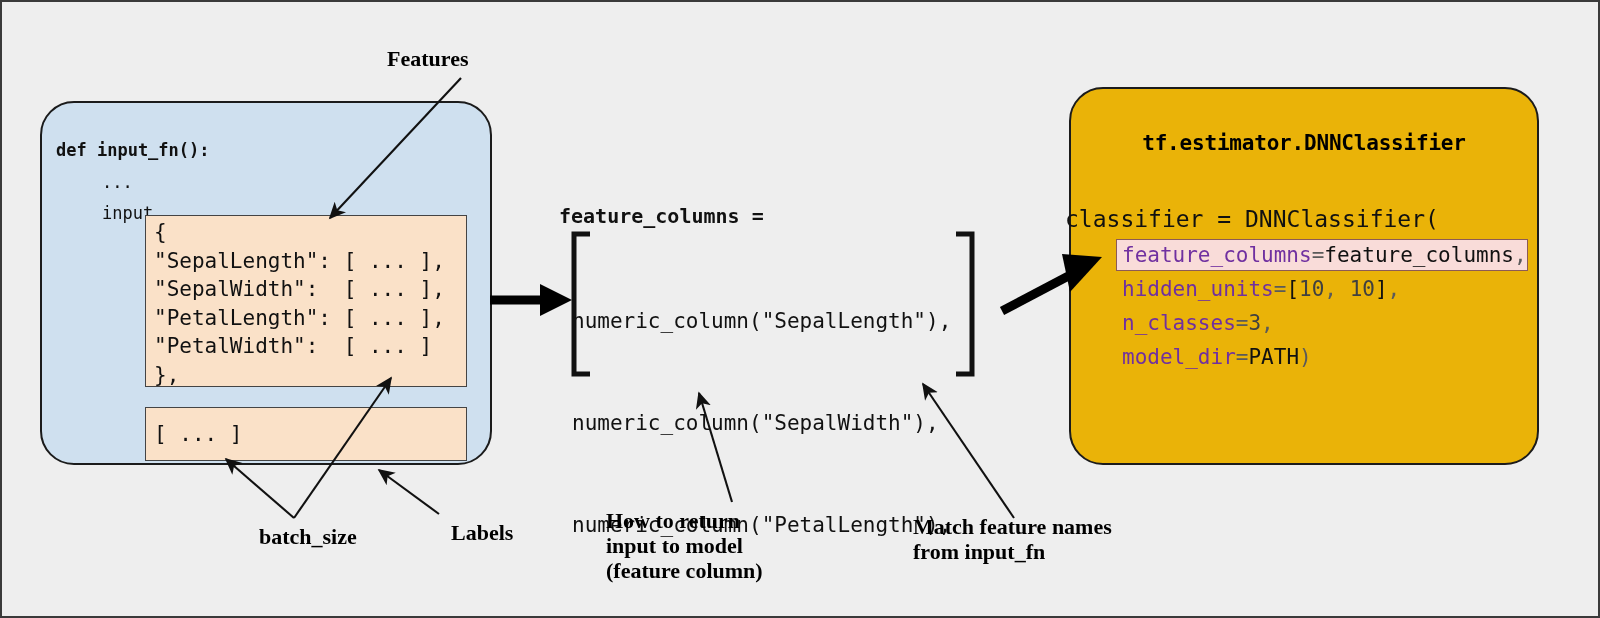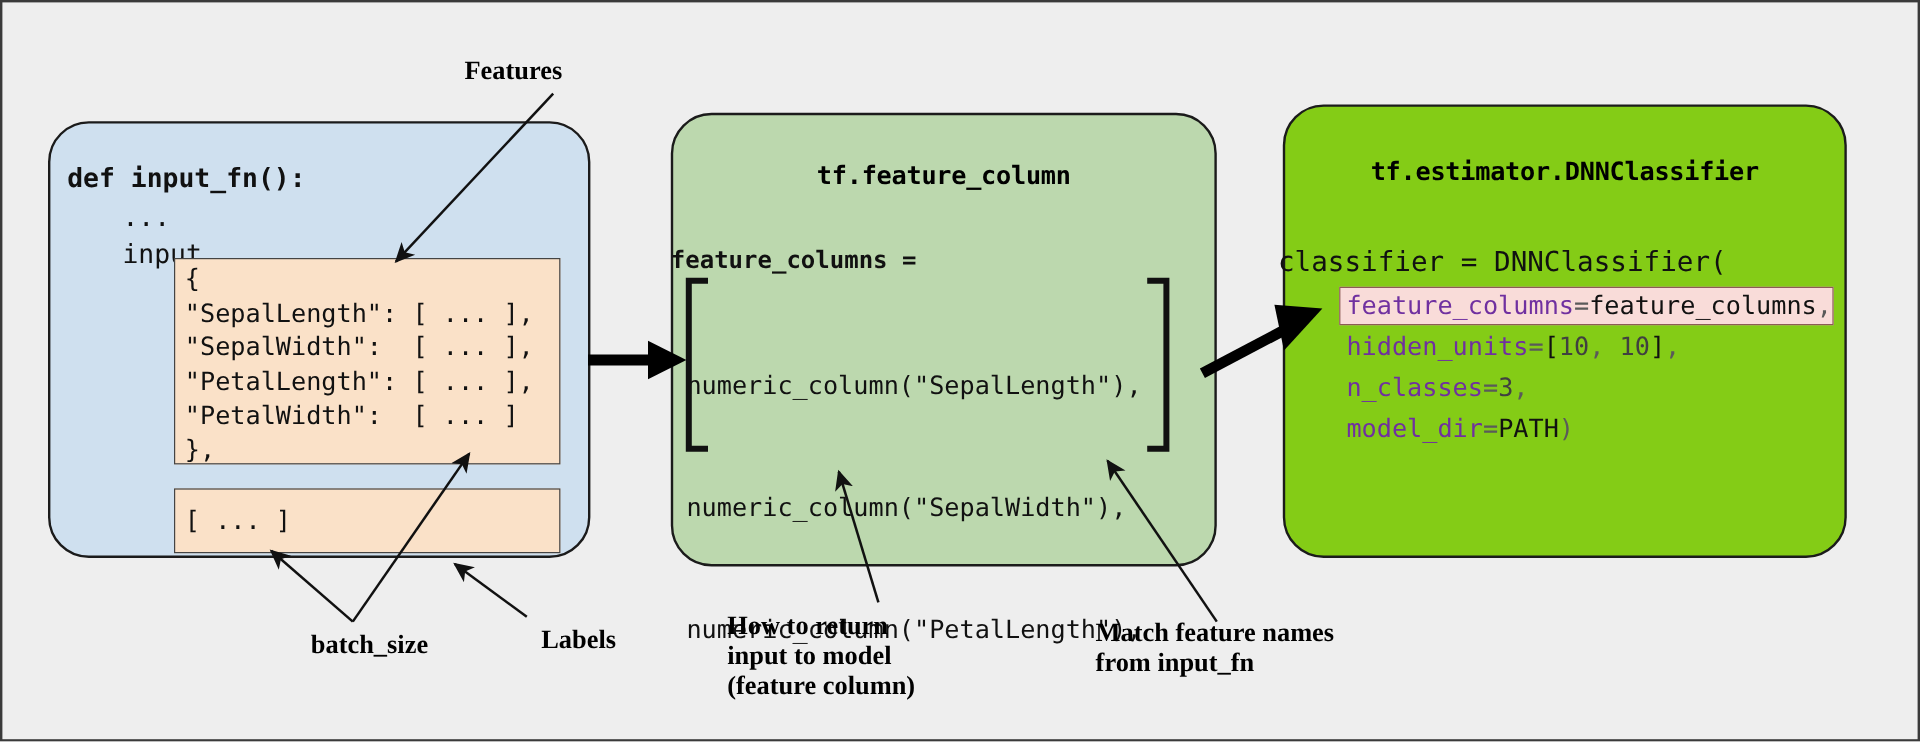--- a/index.html
+++ b/index.html
@@ -30,41 +30,41 @@
   #panel-input {
     left: 38px;  top: 99px;  width: 452px; height: 364px;
     background: #cfe0ef;
   }
   #panel-featcol {
     left: 557px; top: 92px;  width: 455px; height: 378px;
     background: #bcd8ae;
   }
   #panel-estimator {
     left: 1067px; top: 85px; width: 470px; height: 378px;
-    background: #84cc16;
+    background: #eab308;
     padding-left: 21px;
   }
   .panel-title {
     position: absolute;
     left: 0; right: 0;
     text-align: center;
     font-family: "DejaVu Sans Mono", monospace;
     font-weight: bold;
     font-size: 21px;
     color: #000;
     letter-spacing: -0.2px;
   }
   #panel-featcol .panel-title { top: 38px; }
   #panel-estimator .panel-title { top: 42px; }
 
   
   .code {
     position: absolute;
     font-family: "DejaVu Sans Mono", monospace;
-    font-size: 22px;
+    font-size: 17px;
     color: #111;
     white-space: pre;
     line-height: 34px;
   }
   .code.bold { font-weight: bold; }
 
   
   #def-line   { left: 14px; top: 30px; }
   #dots-line  { left: 60px; top: 62px; }
   #ret-line   { left: 60px; top: 93px; }
@@ -196,23 +196,20 @@
       <div class="cream-line">},</div>
     </div>
   </div>
 
   <div class="cream-box" id="labels-box">
     <div class="inner">
       <div class="cream-line">[ ... ]</div>
     </div>
   </div>
 
-  <div class="panel" id="panel-featcol">
-    <div class="panel-title">tf.feature_column</div>
-  </div>
 
   <div id="fc-assign">feature_columns =</div>
 
   <div class="bracket" style="left:566px; top:228px;">
     <svg width="22" height="148" viewBox="0 0 22 148">
       <path d="M20 4 L6 4 L6 144 L20 144" fill="none" stroke="#111" stroke-width="5" stroke-linecap="square"></path>
     </svg>
   </div>
 
   <div id="fc-list">

